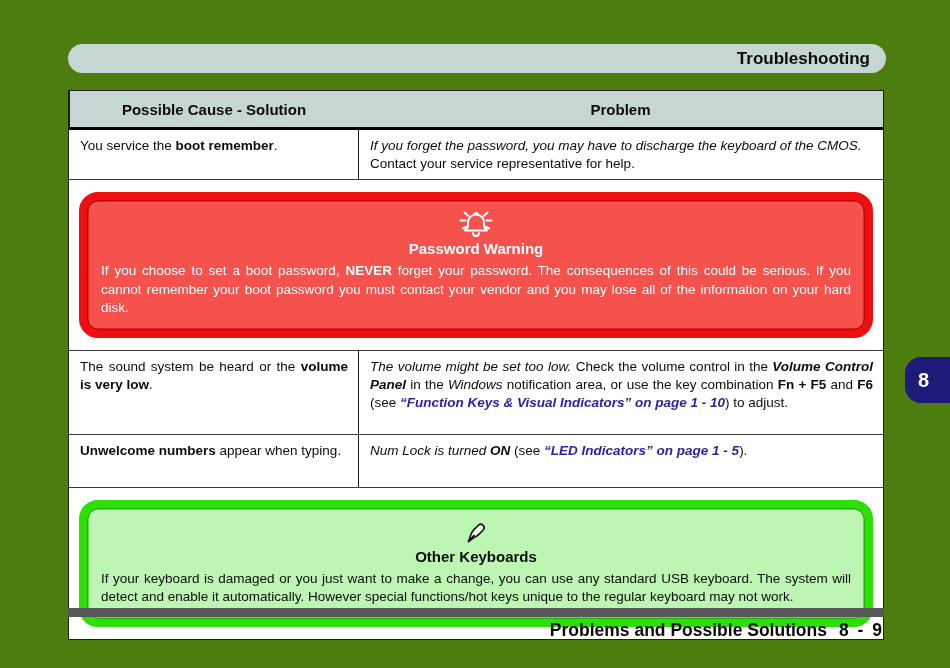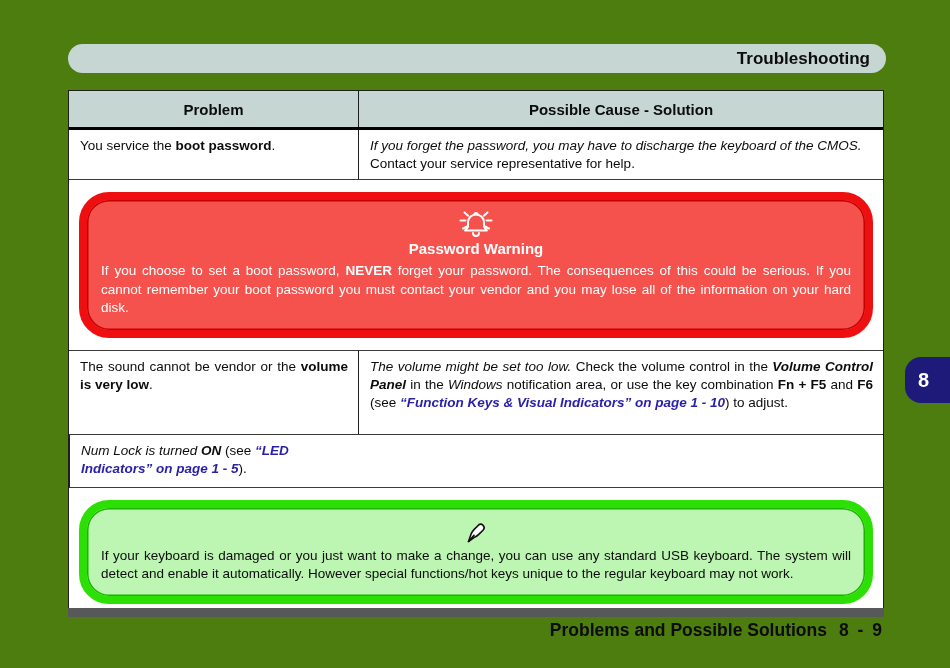--- a/index.html
+++ b/index.html
@@ -35,21 +35,21 @@
     box-sizing:border-box;
   }
   .just{text-align:justify;}
   .b{font-weight:bold;}
   .i{font-style:italic;}
   .link{color:#2a1fa8;font-weight:bold;font-style:italic;cursor:pointer;}
   .note-row{padding:12px 10px;border-bottom:1px solid #3a3a3a;}
   .note-row.last{border-bottom:none;}
   
   .note{
-    border-radius:30px;padding:5px 14px 12px 14px;text-align:center;
+    border-radius:19px;padding:5px 14px 12px 14px;text-align:center;
     box-sizing:border-box;
   }
   .note.red{
     border:8px solid #ee1010;background:#f5514d;color:#ffffff;
     box-shadow:inset 0 0 0 1.5px #c40000;
   }
   .note.green{
     border:8px solid #2cdf04;background:#bdf5b3;color:#0c0c0c;
     box-shadow:inset 0 0 0 1.5px #19b400;
   }
@@ -78,26 +78,26 @@
 
 <div class="page">
 
   <div class="title-pill">
     <span>Troubleshooting</span>
   </div>
 
   <div class="doc-table">
 
     <div class="t-head">
+      <div class="th th2">Possible Cause - Solution</div>
       <div class="th">Problem</div>
-      <div class="th th2">Possible Cause - Solution</div>
     </div>
 
     <div class="t-row" style="min-height:49px">
-      <div class="td"><span>You service the </span><span class="b">boot password</span><span>.</span></div>
+      <div class="td"><span>You service the </span><span class="b">boot remember</span><span>.</span></div>
       <div class="td td2"><span class="i">If you forget the password, you may have to discharge the keyboard of the CMOS.</span><span> Contact your service representative for help.</span></div>
     </div>
 
     <div class="note-row">
       <div class="note red">
         <div class="icon">
           <svg width="44" height="30" viewBox="0 0 44 30">
             <g fill="none" stroke="#ffffff" stroke-width="2" stroke-linecap="round" stroke-linejoin="round">
               <path d="M22 6.5 c4.5 0 8 3.5 8 8 v4.3 l2.9 3.6 h-21.8 l2.9 -3.6 v-4.3 c0 -4.5 3.5 -8 8 -8 z"></path>
               <path d="M20.4 6.5 a1.6 1.6 0 0 1 3.2 0"></path>
@@ -110,38 +110,40 @@
               <path d="M35 20.5 l-4 -2"></path>
             </g>
           </svg>
         </div>
         <div class="note-title">Password Warning</div>
         <div class="note-body"><span>If you choose to set a boot password, </span><span class="b">NEVER</span><span> forget your password. The consequences of this could be serious. If you cannot remember your boot password you must contact your vendor and you may lose all of the information on your hard disk.</span></div>
       </div>
     </div>
 
     <div class="t-row" style="min-height:83px">
-      <div class="td just"><span>The sound cannot be vendor or the </span><span class="b">volume is very low</span><span>.</span></div>
+      <div class="td just"><span>The sound system be heard or the </span><span class="b">volume is very low</span><span>.</span></div>
       <div class="td td2 just"><span class="i">The volume might be set too low.</span><span> Check the volume control in the </span><span class="b i">Volume Control Panel</span><span> in the </span><span class="i">Windows</span><span> notification area, or use the key combination </span><span class="b">Fn + F5</span><span> and </span><span class="b">F6</span><span> (see </span><span class="b i link">“Function Keys &amp; Visual Indicators” on page 1 - 10</span><span>) to adjust.</span></div>
     </div>
 
     <div class="t-row" style="min-height:52px">
+      <div class="td just"><span class="b">Unwelcome numbers</span><span> appear when typing.</span></div>
       <div class="td td2"><span class="i">Num Lock is turned </span><span class="b i">ON</span><span> (see </span><span class="b i link">“LED Indicators” on page 1 - 5</span><span>).</span></div>
     </div>
 
     <div class="note-row last">
       <div class="note green">
         <div class="icon">
           <svg width="26" height="28" viewBox="0 0 26 28">
             <g fill="#ffffff" stroke="#111111" stroke-width="1.6" stroke-linecap="round" stroke-linejoin="round">
               <path d="M5.5 24.5 L8.2 16.8 C8.8 15.2 9.8 13.8 11 12.6 L15.4 8.2 A3.4 3.4 0 0 1 20.2 13 L15.8 17.4 C14.6 18.6 13.2 19.6 11.6 20.2 L5.5 24.5 Z"></path>
               <path fill="none" d="M5.5 24.5 L11 18.4"></path>
             </g>
           </svg>
         </div>
+        <div class="note-title">Other Keyboards</div>
         <div class="note-body"><span>If your keyboard is damaged or you just want to make a change, you can use any standard USB keyboard. The system will detect and enable it automatically. However special functions/hot keys unique to the regular keyboard may not work.</span></div>
       </div>
     </div>
 
   </div>
 
   <div class="side-tab">
     <span>8</span>
   </div>
 

